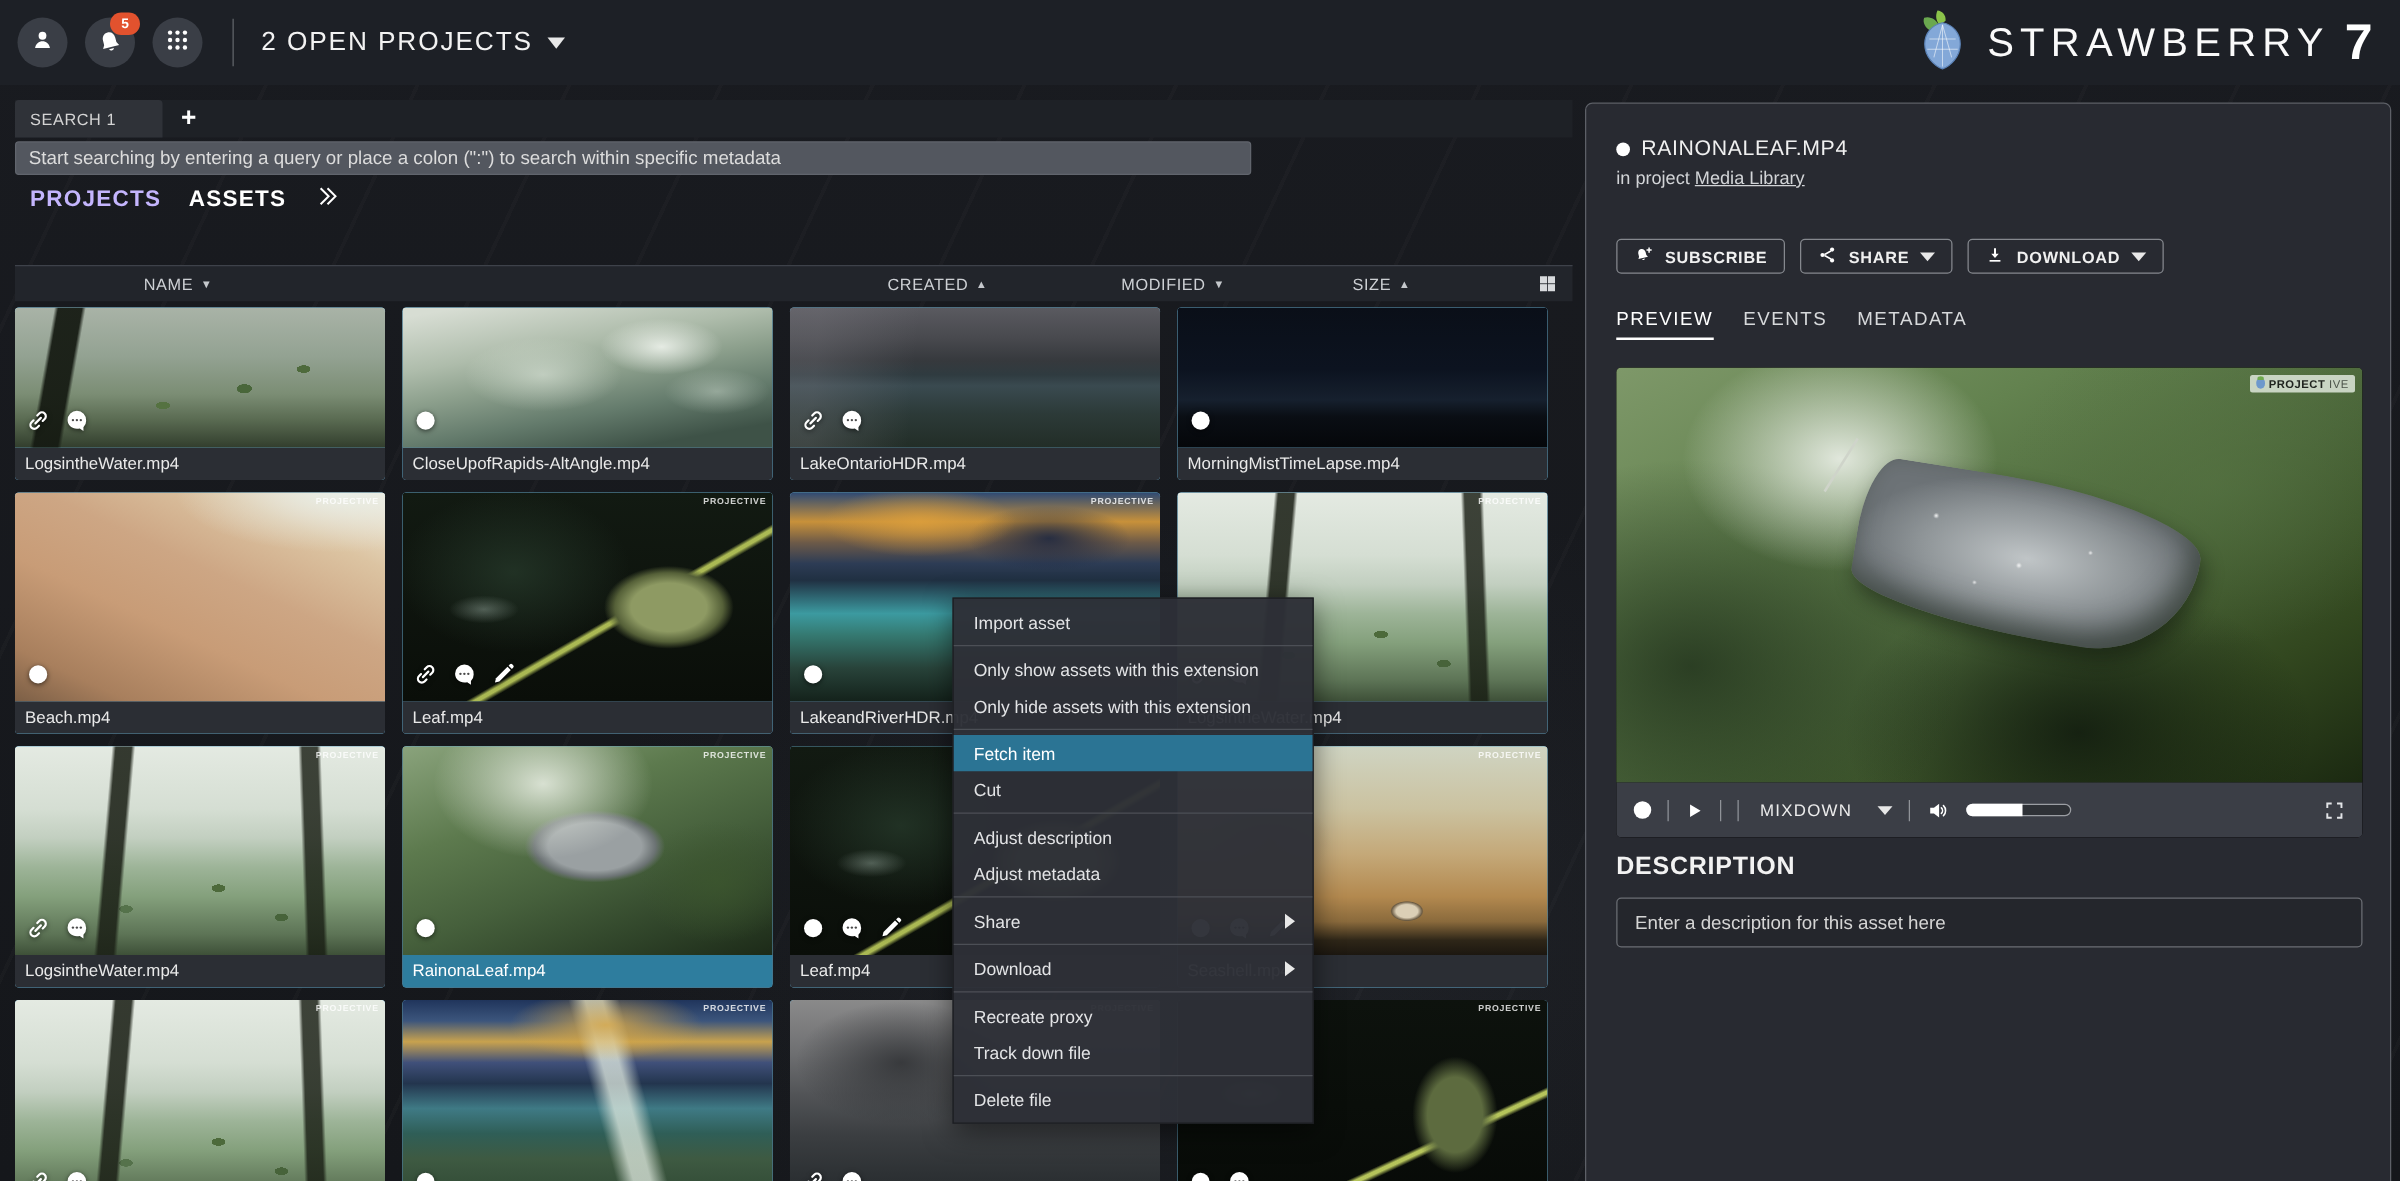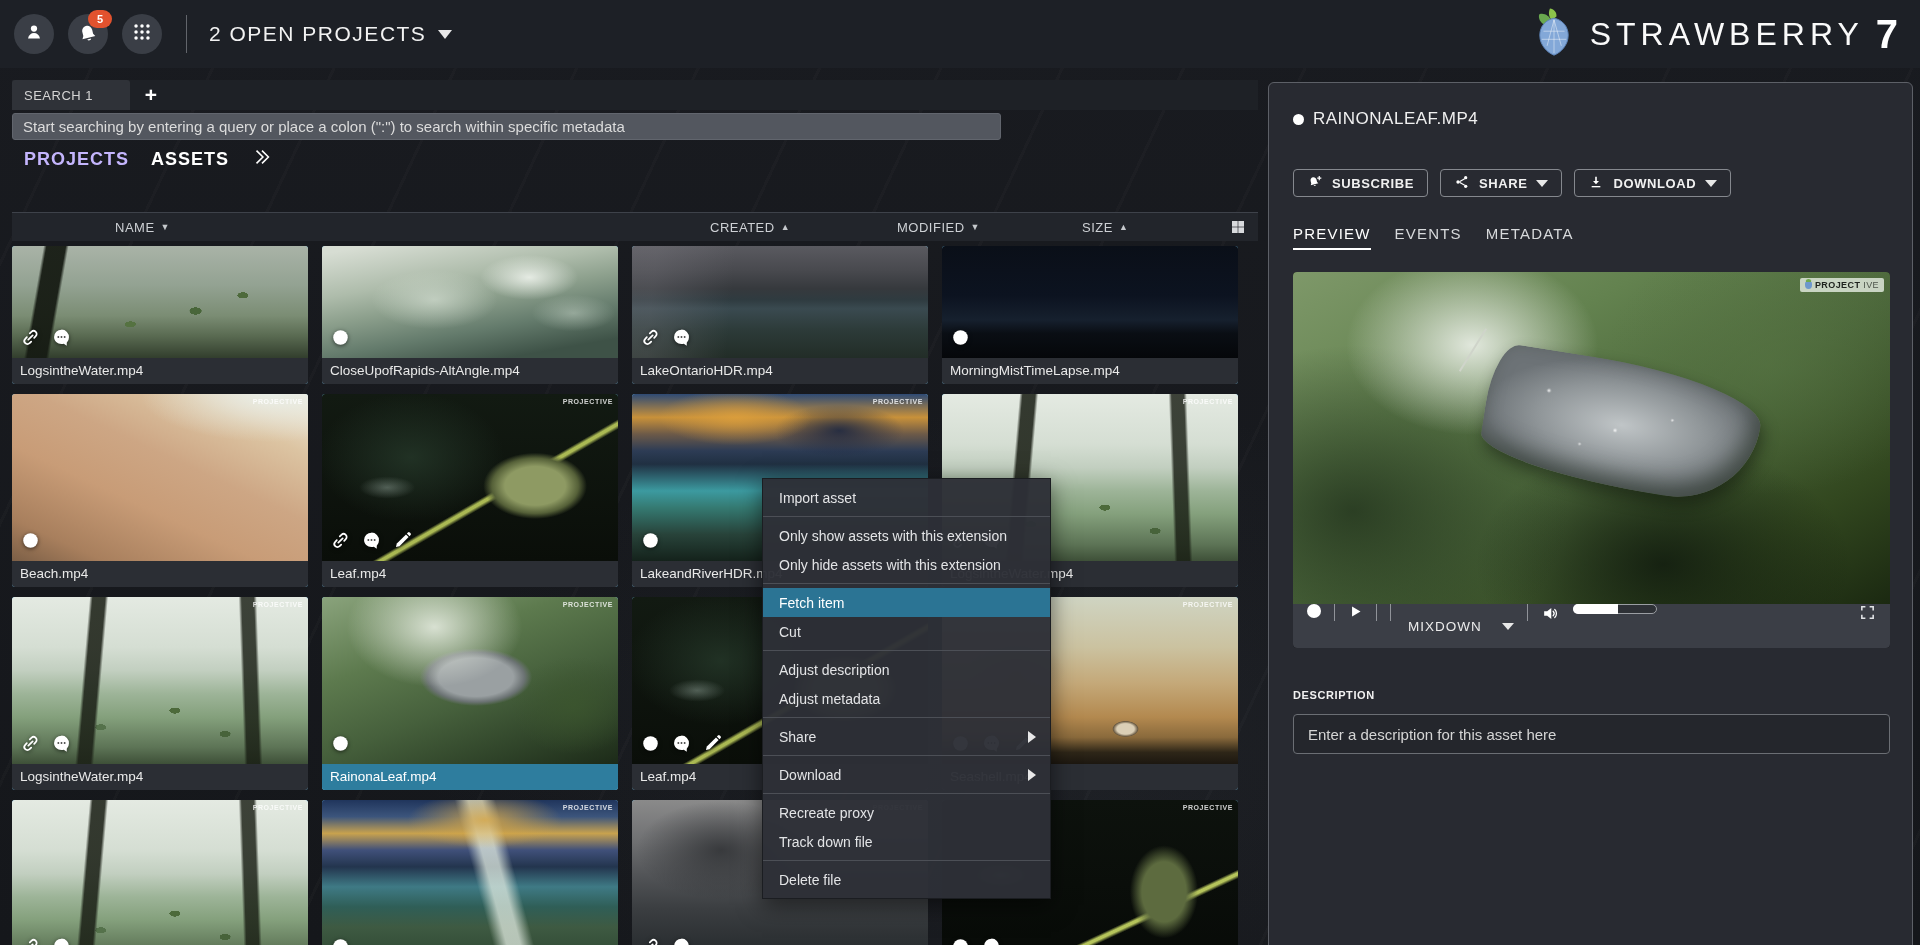--- a/index.html
+++ b/index.html
@@ -162,32 +162,32 @@
       radial-gradient(closest-side,#c0c5c7,#8f9598 62%,#6d7377);
     border-radius:12% 85% 40% 90%/65% 45% 85% 35%;transform:rotate(9deg);
     box-shadow:inset -8px -10px 22px rgba(30,40,28,.55), 4px 8px 16px rgba(10,16,8,.45);}
   .leaf-stem{position:absolute;left:30%;top:16%;width:2px;height:15%;background:#cfd4ca;transform:rotate(32deg);}
   .pv-wm{position:absolute;top:6px;right:6px;background:rgba(214,224,210,.9);color:#20241f;
     font-size:9px;padding:2px 5px;border-radius:2px;letter-spacing:.4px;display:flex;align-items:center;gap:3px;}
   .pv-wm b{font-weight:800;}
   .pv-wm i{font-style:normal;color:#4c544a;}
   .pv-wm .berry{width:7px;height:8px;border-radius:45% 45% 55% 55%;background:#6d98cc;position:relative;}
   .pv-wm .berry::before{content:"";position:absolute;top:-2px;left:1px;width:5px;height:3px;background:#6faa4e;border-radius:50% 50% 0 0;}
-  .playerbar{height:44px;background:#3b3e46;display:flex;padding:0 14px;gap:13px;position:relative;}
+  .playerbar{height:44px;background:#3b3e46;display:flex;align-items:center;padding:0 14px;gap:13px;position:relative;}
   .rec-dot{width:14px;height:14px;border-radius:50%;background:#fff;cursor:pointer;}
   .psep{width:1px;height:17px;background:#909399;}
   .play-ic svg{width:15px;height:15px;display:block;cursor:pointer;}
   .mixdown{color:#eceCEC;color:#ececec;font-size:13.5px;letter-spacing:1px;margin-left:4px;cursor:pointer;display:flex;align-items:center;gap:20px;}
   .mixdown .caret{width:0;height:0;border-left:6px solid transparent;border-right:6px solid transparent;border-top:7px solid #e8e8e8;}
   .speaker svg{width:19px;height:19px;display:block;cursor:pointer;}
   .vol-track{width:82px;height:8px;border:1px solid #9b9ea3;border-radius:5px;background:#2e3136;position:relative;cursor:pointer;}
   .vol-fill{position:absolute;left:-1px;top:-1px;bottom:-1px;width:55%;background:#fff;border-radius:5px 0 0 5px;}
   .fs-ic{position:absolute;right:14px;cursor:pointer;}
   .fs-ic svg{width:17px;height:17px;display:block;}
-  .desc-h{margin-top:41px;color:#f2f2f2;font-size:11px;font-weight:bold;letter-spacing:.6px;}
+  .desc-h{margin-top:12px;color:#f2f2f2;font-size:20px;font-weight:bold;letter-spacing:.6px;}
   .desc-inputwrap{margin-top:13px;}
   .desc-inputwrap input{width:597px;height:40px;box-sizing:border-box;background:#24262c;border:1px solid #6b6e74;
     border-radius:4px;color:#e0e0e0;font-size:15px;padding:0 14px;outline:none;font-family:"Liberation Sans",sans-serif;}
   .desc-inputwrap input::placeholder{color:#d5d5d5;opacity:1;}
 </style>
 </head>
 <body>
 
 <div class="topbar">
   <div class="circle-btn">
@@ -594,20 +594,24 @@
       <div class="menu-item">
         <span>Delete file</span>
       </div>
     </div>
   </div>
 
 <div class="panel">
   <div class="p-titlerow">
     <span class="p-dot"></span>
     <span>RAINONALEAF.MP4</span>
+  </div>
+  <div class="p-sub">
+    <span>in project</span>
+    <a>Media Library</a>
   </div>
   <div class="p-btnrow">
     <button class="p-btn">
       <span><svg viewBox="0 0 24 24">
             <g transform="rotate(-14 11 12)">
               <path d="M10.5 4.5C7.8 4.5 6 6.6 6 9.5v3.4L4.6 15.4h11.8L15 12.9V9.5c0-2.9-1.8-5-4.5-5z" fill="#fff"></path>
               <path d="M8.7 16.7a1.9 1.9 0 0 0 3.6 0z" fill="#fff"></path>
             </g>
             <path d="M17.5 3h1.8v2.2H21.5V7h-2.2v2.2h-1.8V7h-2.2V5.2h2.2z" fill="#fff"></path>
           </svg></span>

